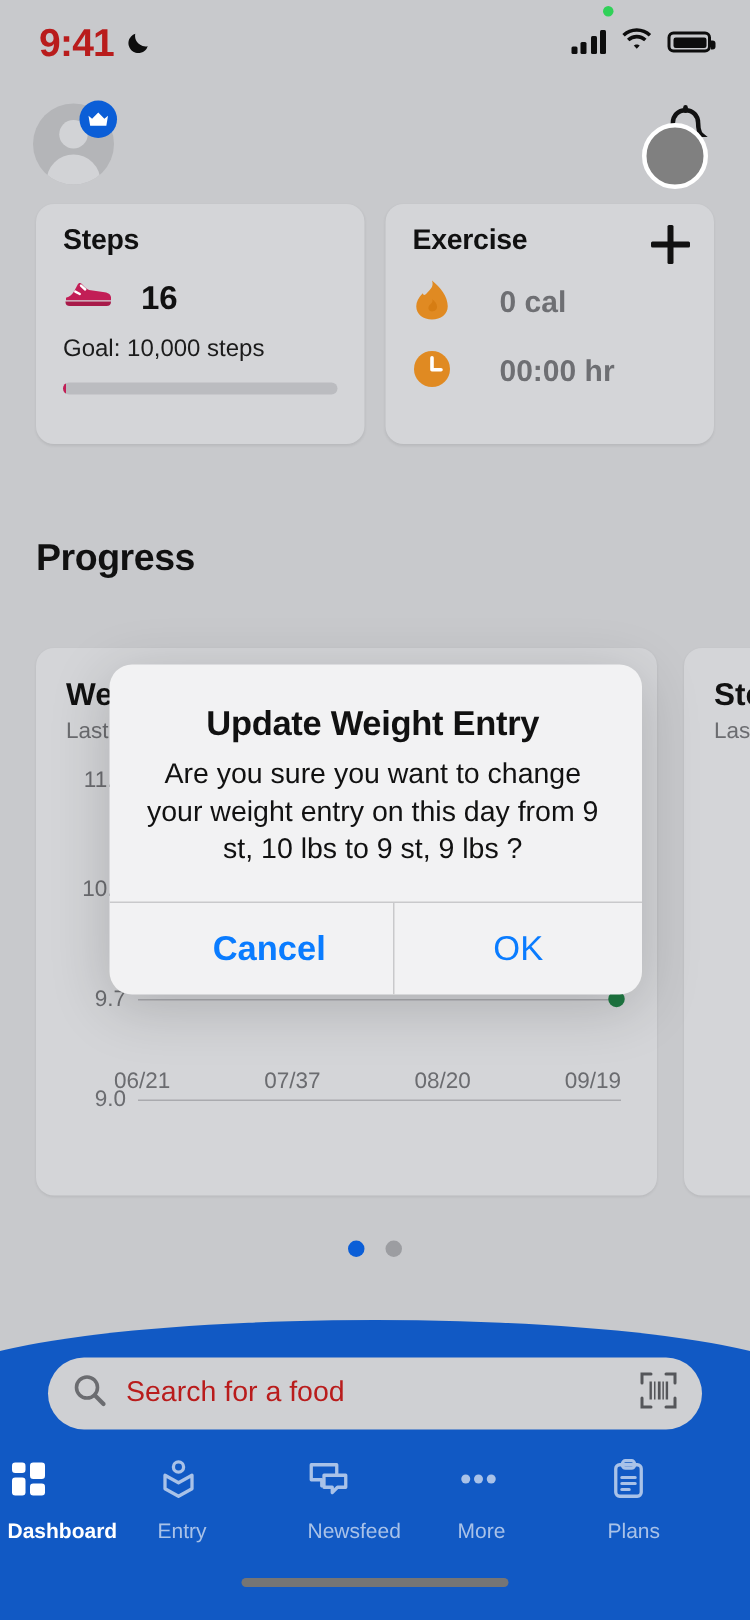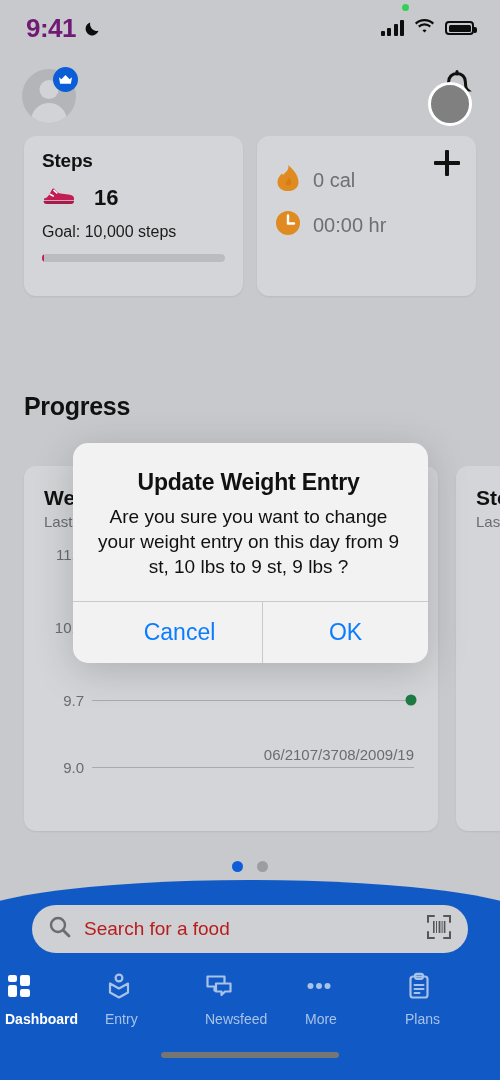--- a/index.html
+++ b/index.html
@@ -18,21 +18,21 @@
   }
 
   
   .statusbar {
     position:absolute; top:0; left:0; right:0; height:56px;
     display:flex; align-items:center; justify-content:space-between;
     padding:0 26px;
     z-index:5;
   }
   .sb-left { display:flex; align-items:center; gap:7px; }
-  .sb-time { font-size:26px; font-weight:700; color:#701a75; letter-spacing:-0.5px; }
+  .sb-time { font-size:26px; font-weight:700; color:#b91c1c; letter-spacing:-0.5px; }
   .moon-icon { width:20px; height:20px; position:relative; }
   .moon-icon svg { display:block; }
   .sb-right { display:flex; align-items:center; gap:10px; position:relative; }
   .greendot {
     position:absolute; top:-14px; left:21px;
     width:7px; height:7px; border-radius:50%; background:#30d158;
   }
   .bars { display:flex; align-items:flex-end; gap:2.5px; height:16px; }
   .bars i { display:block; width:4px; background:#0d0d0d; border-radius:1px; }
   .bars i:nth-child(1){height:5px;}
@@ -102,34 +102,34 @@
   .goal-text { font-size:16px; color:#1b1b1b; margin-top:11px; }
   .progress-track {
     margin-top:13px; height:8px; border-radius:4px; background:#bbbcc0;
     position:relative; overflow:hidden;
   }
   .progress-fill {
     position:absolute; left:0; top:0; bottom:0;
     width:1.5px; background:#c21e56;
   }
   .ex-row { display:flex; align-items:center; gap:12px; margin-top:14px; }
-  .ex-val { font-size:20px; font-weight:400; color:#6e6f73; }
+  .ex-val { font-size:20px; font-weight:700; color:#6e6f73;margin-left:20px; }
   .plus-btn {
     position:absolute; right:16px; top:14px;
     width:26px; height:26px;
   }
   .plus-btn::before, .plus-btn::after {
     content:""; position:absolute; background:#111; border-radius:1px;
   }
   .plus-btn::before { left:0; top:11px; width:26px; height:3.5px; }
   .plus-btn::after  { top:0; left:11px; height:26px; width:3.5px; }
 
   .section-title {
     font-size:25px; font-weight:700; color:#111;
-    padding:0 24px; margin-top:96px; letter-spacing:-0.3px;
+    padding:0 24px; margin-top:62px; letter-spacing:-0.3px;
   }
 
   
   .carousel { margin-top:45px; position:relative; height:365px; }
   .carousel-track { display:flex; gap:18px; padding-left:24px; }
   .chart-card {
     background:#d4d5d8; border-radius:12px;
     width:414px; flex:0 0 414px; height:365px;
     padding:20px 20px 14px 20px;
     box-shadow:0 1px 2px rgba(0,0,0,0.08);
@@ -144,22 +144,22 @@
     width:40px; text-align:right; transform:translateY(-50%);
   }
   .gridline {
     position:absolute; left:48px; right:4px; height:1px; background:#a9aaae;
   }
   .dot-marker {
     position:absolute; width:11px; height:11px; border-radius:50%;
     background:#1f7a43; transform:translate(-50%,-50%);
   }
   .xaxis {
-    position:absolute; left:48px; right:4px; bottom:22px;
-    display:flex; justify-content:flex-end;
+    position:absolute; left:32px; right:4px; bottom:22px;
+    display:flex; justify-content:space-between;
   }
   .xlab { font-size:15px; color:#6b6c70; }
 
   .dots {
     position:absolute; left:0; right:0; top:395px;
     display:flex; justify-content:center; gap:14px;
   }
   .dot { width:11px; height:11px; border-radius:50%; background:#9c9da1; }
   .dot.active { background:#0b5ed7; }
 
@@ -202,21 +202,21 @@
     box-shadow:0 8px 40px rgba(0,0,0,0.18);
   }
   .alert-body { padding:26px 24px 22px 20px; text-align:center; }
   .alert-title { font-size:23px; font-weight:700; color:#111; letter-spacing:-0.2px; }
   .alert-msg { font-size:19px; color:#111; margin-top:8px; line-height:1.32; }
   .alert-actions { display:flex; border-top:1px solid #c9c9cb; }
   .alert-btn {
     flex:1; text-align:center; padding:17px 0;
     font-size:23px; color:#0a7cff;
   }
-  .alert-btn.cancel { font-weight:400; border-right:1px solid #c9c9cb;padding-left:24px; }
+  .alert-btn.cancel { font-weight:700; border-right:1px solid #c9c9cb;padding-left:24px; }
 </style>
 </head>
 <body>
 
 <div id="phone">
 
   <div class="statusbar">
     <div class="sb-left">
       <span class="sb-time">9:41</span>
       <span class="moon-icon">
@@ -286,20 +286,21 @@
           </span>
           <span class="steps-num">16</span>
         </div>
         <div class="goal-text">Goal: 10,000 steps</div>
         <div class="progress-track">
           <div class="progress-fill"></div>
         </div>
       </div>
 
       <div class="stat-card">
+        <div class="card-title">Exercise</div>
         <div class="plus-btn"></div>
         <div class="ex-row">
           <span>
             <svg width="26" height="28" viewBox="0 0 26 28">
               <path d="M13 1c1.5 4.5-1.5 6-3.5 8.5C7.5 12 6.8 9.5 6.8 9.5 4 12.4 2.5 15.2 2.5 18.2 2.5 23.6 7.2 27 13 27s10.5-3.4 10.5-8.8C23.5 11.6 18.6 5.6 13 1z" fill="#e08a22"></path>
               <path d="M13.2 13.5c.8 2.4-1.6 3-2.4 4.8-.6 1.5.3 3.3 2.2 3.3 1.9 0 3.4-1.3 3.4-3.1 0-2.1-1.6-3.8-3.2-5z" fill="#d67d13"></path>
             </svg>
           </span>
           <span class="ex-val">0 cal</span>
         </div>

